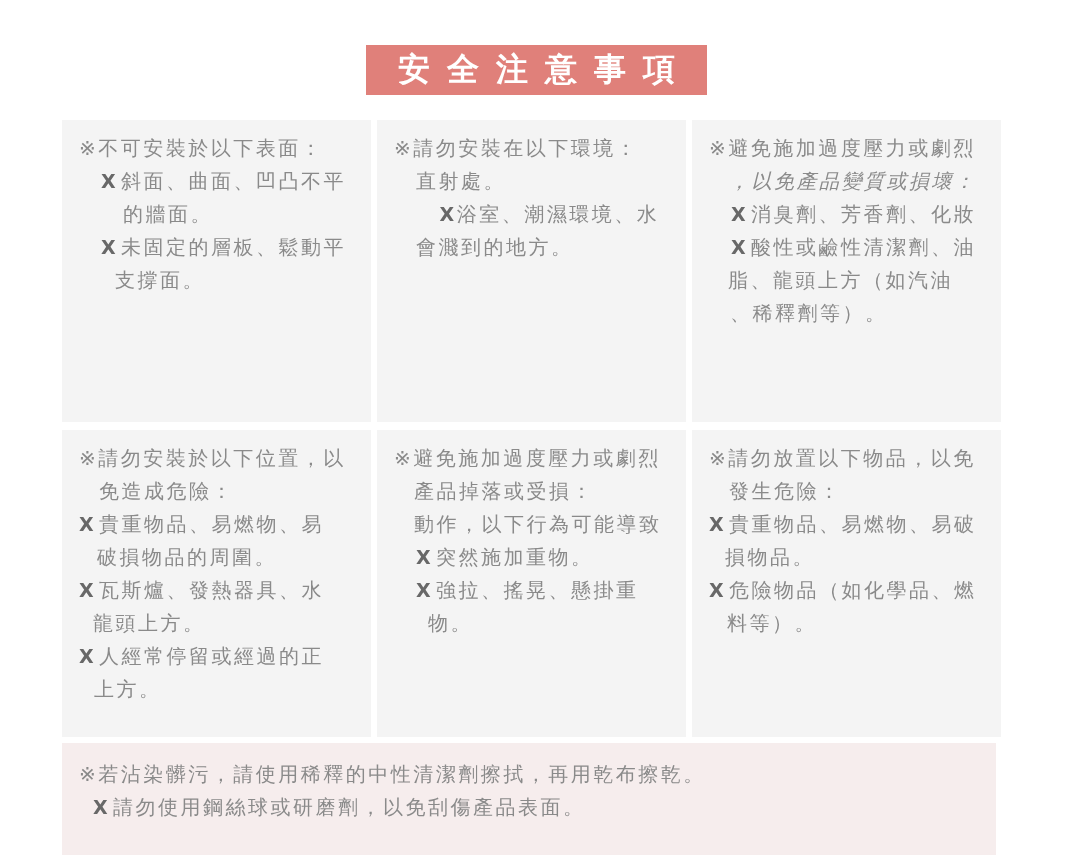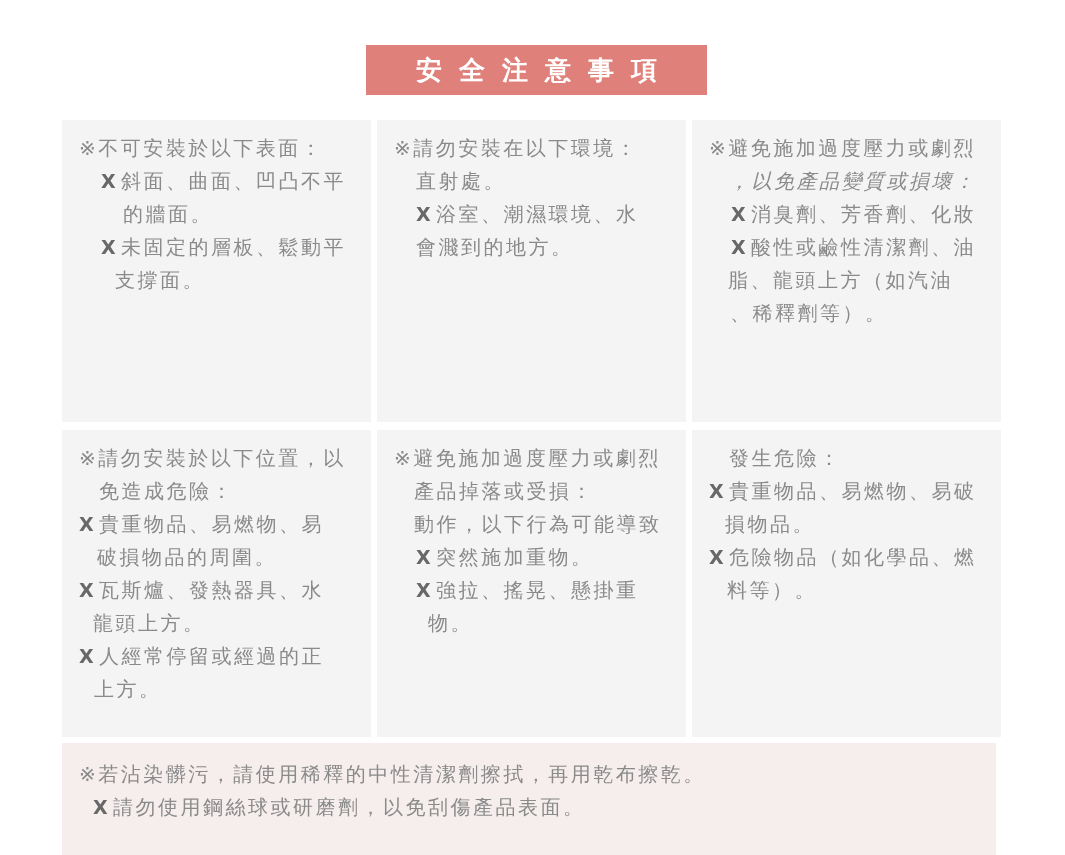--- a/index.html
+++ b/index.html
@@ -26,21 +26,21 @@
     top: 45px;
     width: 341px;
     height: 50px;
     background: var(--banner-bg);
     display: flex;
     align-items: center;
     justify-content: center;
   }
   .banner-text {
     color: var(--banner-text);
-    font-size: 26px;
+    font-size: 32px;
     font-weight: bold;
     letter-spacing: 17px;
     padding-left: 17px; 
     white-space: nowrap;
   }
   .box {
     position: absolute;
     width: 309px;
     background: var(--box-bg);
     padding: 12px 6px 0 17px;
@@ -93,21 +93,21 @@
       <div class="line" style="padding-left: 0px;"><span class="marker-ref">※</span><span>不可安裝於以下表面：</span></div>
       <div class="line" style="padding-left: 22px;"><span class="marker-x">X</span><span>斜面、曲面、凹凸不平</span></div>
       <div class="line" style="padding-left: 44px;"><span>的牆面。</span></div>
       <div class="line" style="padding-left: 22px;"><span class="marker-x">X</span><span>未固定的層板、鬆動平</span></div>
       <div class="line" style="padding-left: 36px;"><span>支撐面。</span></div>
     </section>
 
   <section class="box r1 c2">
       <div class="line" style="padding-left: 0px;"><span class="marker-ref">※</span><span>請勿安裝在以下環境：</span></div>
       <div class="line" style="padding-left: 22px;"><span>直射處。</span></div>
-      <div class="line" style="padding-left: 22px;"><span class="marker-x">X</span><span>浴室、潮濕環境、水</span></div>
+      <div class="line" style="padding-left: 22px; text-align: center;"><span class="marker-x">X</span><span>浴室、潮濕環境、水</span></div>
       <div class="line" style="padding-left: 22px;"><span>會濺到的地方。</span></div>
     </section>
 
   <section class="box r1 c3">
       <div class="line" style="padding-left: 0px;"><span class="marker-ref">※</span><span>避免施加過度壓力或劇烈</span></div>
       <div class="line" style="padding-left: 20px; font-style: italic;"><span>，以免產品變質或損壞：</span></div>
       <div class="line" style="padding-left: 22px;"><span class="marker-x">X</span><span>消臭劑、芳香劑、化妝</span></div>
       <div class="line" style="padding-left: 22px;"><span class="marker-x">X</span><span>酸性或鹼性清潔劑、油</span></div>
       <div class="line" style="padding-left: 19px;"><span>脂、龍頭上方（如汽油</span></div>
       <div class="line" style="padding-left: 21px;"><span>、稀釋劑等）。</span></div>
@@ -127,20 +127,21 @@
   <section class="box r2 c2">
       <div class="line" style="padding-left: 0px;"><span class="marker-ref">※</span><span>避免施加過度壓力或劇烈</span></div>
       <div class="line" style="padding-left: 20px;"><span>產品掉落或受損：</span></div>
       <div class="line" style="padding-left: 20px;"><span>動作，以下行為可能導致</span></div>
       <div class="line" style="padding-left: 22px;"><span class="marker-x">X</span><span>突然施加重物。</span></div>
       <div class="line" style="padding-left: 22px;"><span class="marker-x">X</span><span>強拉、搖晃、懸掛重</span></div>
       <div class="line" style="padding-left: 34px;"><span>物。</span></div>
     </section>
 
   <section class="box r2 c3">
+      <div class="line" style="padding-left: 0px;"><span class="marker-ref">※</span><span>請勿放置以下物品，以免</span></div>
       <div class="line" style="padding-left: 20px;"><span>發生危險：</span></div>
       <div class="line" style="padding-left: 0px;"><span class="marker-x">X</span><span>貴重物品、易燃物、易破</span></div>
       <div class="line" style="padding-left: 16px;"><span>損物品。</span></div>
       <div class="line" style="padding-left: 0px;"><span class="marker-x">X</span><span>危險物品（如化學品、燃</span></div>
       <div class="line" style="padding-left: 18px;"><span>料等）。</span></div>
     </section>
 
   <section class="note">
       <div class="line" style="padding-left: 0px;"><span class="marker-ref">※</span><span>若沾染髒污，請使用稀釋的中性清潔劑擦拭，再用乾布擦乾。</span></div>
       <div class="line" style="padding-left: 14px;"><span class="marker-x">X</span><span>請勿使用鋼絲球或研磨劑，以免刮傷產品表面。</span></div>

